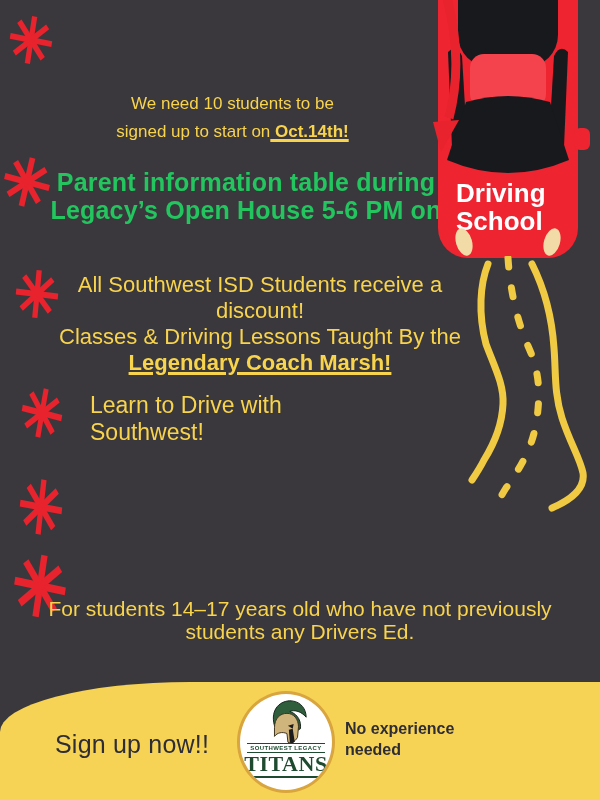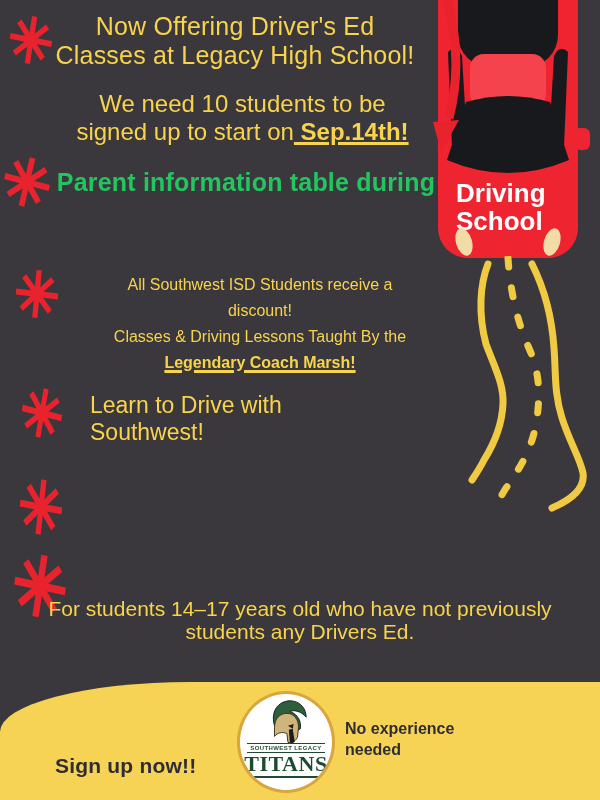--- a/index.html
+++ b/index.html
@@ -8,33 +8,33 @@
     background:#3a383d;
     font-family:"Liberation Sans","DejaVu Sans",sans-serif;
   }
   .txt{position:absolute;color:#f8d34c;}
   .center{text-align:center;}
   .yellow-lg{font-size:25px;line-height:29px;letter-spacing:.2px;}
   .white-bold{color:#22c55e;font-weight:700;font-size:25px;line-height:28px;letter-spacing:.2px;}
   .hl{font-weight:700;text-decoration:underline;text-decoration-thickness:2.5px;white-space:pre;}
   .ast{position:absolute;}
   .headline{top:12px;left:15px;width:440px;}
-  .need{top:90px;left:15px;width:455px;font-size:24px;line-height:28px;}
+  .need{top:90px;left:5px;width:455px;font-size:17px;line-height:28px;}
   .parent{top:168px;left:30px;width:432px;}
-  .discount{top:272px;left:40px;width:440px;font-size:16px;line-height:26px;}
+  .discount{top:272px;left:40px;width:440px;font-size:22px;line-height:26px;}
   .confidence{top:392px;left:90px;font-size:23px;line-height:27px;}
   .location{top:483px;left:82px;font-size:24px;line-height:26px;white-space:pre-wrap;}
   .eligibility{top:597px;left:20px;width:560px;font-size:21px;line-height:23px;}
   .car-svg{position:absolute;top:0;right:0;}
   .road-svg{position:absolute;left:430px;top:256px;}
   .footer{
     position:absolute;left:0;bottom:0;width:600px;height:118px;
     background:#f6d355;border-top-left-radius:190px 50px;
   }
-  .cta{position:absolute;left:55px;top:72px;font-weight:700;font-size:21px;color:#2e2d35;letter-spacing:.2px;}
+  .cta{position:absolute;left:55px;top:48px;font-weight:400;font-size:25px;color:#2e2d35;letter-spacing:.2px;}
   .noexp{position:absolute;left:345px;top:36px;font-weight:700;font-size:16px;line-height:21px;color:#2e2d35;}
   .logo{
     position:absolute;left:237px;top:9px;width:92px;height:96px;
     background:#ffffff;border:3px solid #d9a53e;border-radius:50%;
     display:flex;flex-direction:column;align-items:center;overflow:hidden;
   }
   .logo-school{
     margin-top:-4px;font-size:6px;font-weight:700;letter-spacing:.4px;color:#1e4b30;
     border-top:1px solid #1e4b30;border-bottom:1px solid #1e4b30;padding:1px 3px;
     white-space:nowrap;
@@ -92,32 +92,29 @@
     </svg>
   <svg class="ast" style="left:12px;top:552px" width="56" height="68" viewBox="0 0 48 48" preserveAspectRatio="none">
       <g stroke="#e8232d" stroke-width="5.5" transform="rotate(10 24 24)">
         <line x1="24" y1="2" x2="24" y2="46"></line>
         <line x1="2" y1="24" x2="46" y2="24"></line>
         <line x1="9" y1="9" x2="39" y2="39"></line>
         <line x1="39" y1="9" x2="9" y2="39"></line>
       </g>
     </svg>
 
-  <div class="txt center yellow-lg headline">
-    <div>Now Offering Driver's Ed</div>
-    <div>Classes at Legacy High School!</div>
-  </div>
 
   <div class="txt center need">
     <div>We need 10 students to be</div>
-    <div><span>signed up to start on</span><span class="hl"> Sep.14th!</span></div>
+    <div><span>signed up to start on</span><span class="hl"> Oct.14th!</span></div>
   </div>
 
   <div class="txt center white-bold parent">
     <div>Parent information table during</div>
+    <div>Legacy’s Open House 5-6 PM on</div>
   </div>
 
   <svg class="car-svg" width="170" height="270" viewBox="0 0 170 270">
 
     <rect x="8" y="-36" width="140" height="294" rx="30" fill="#ee2431"></rect>
 
     <rect x="144" y="128" width="16" height="22" rx="6" fill="#ee2431"></rect>
 
     <rect x="10" y="131" width="14" height="20" rx="6" fill="#ee2431"></rect>
 

